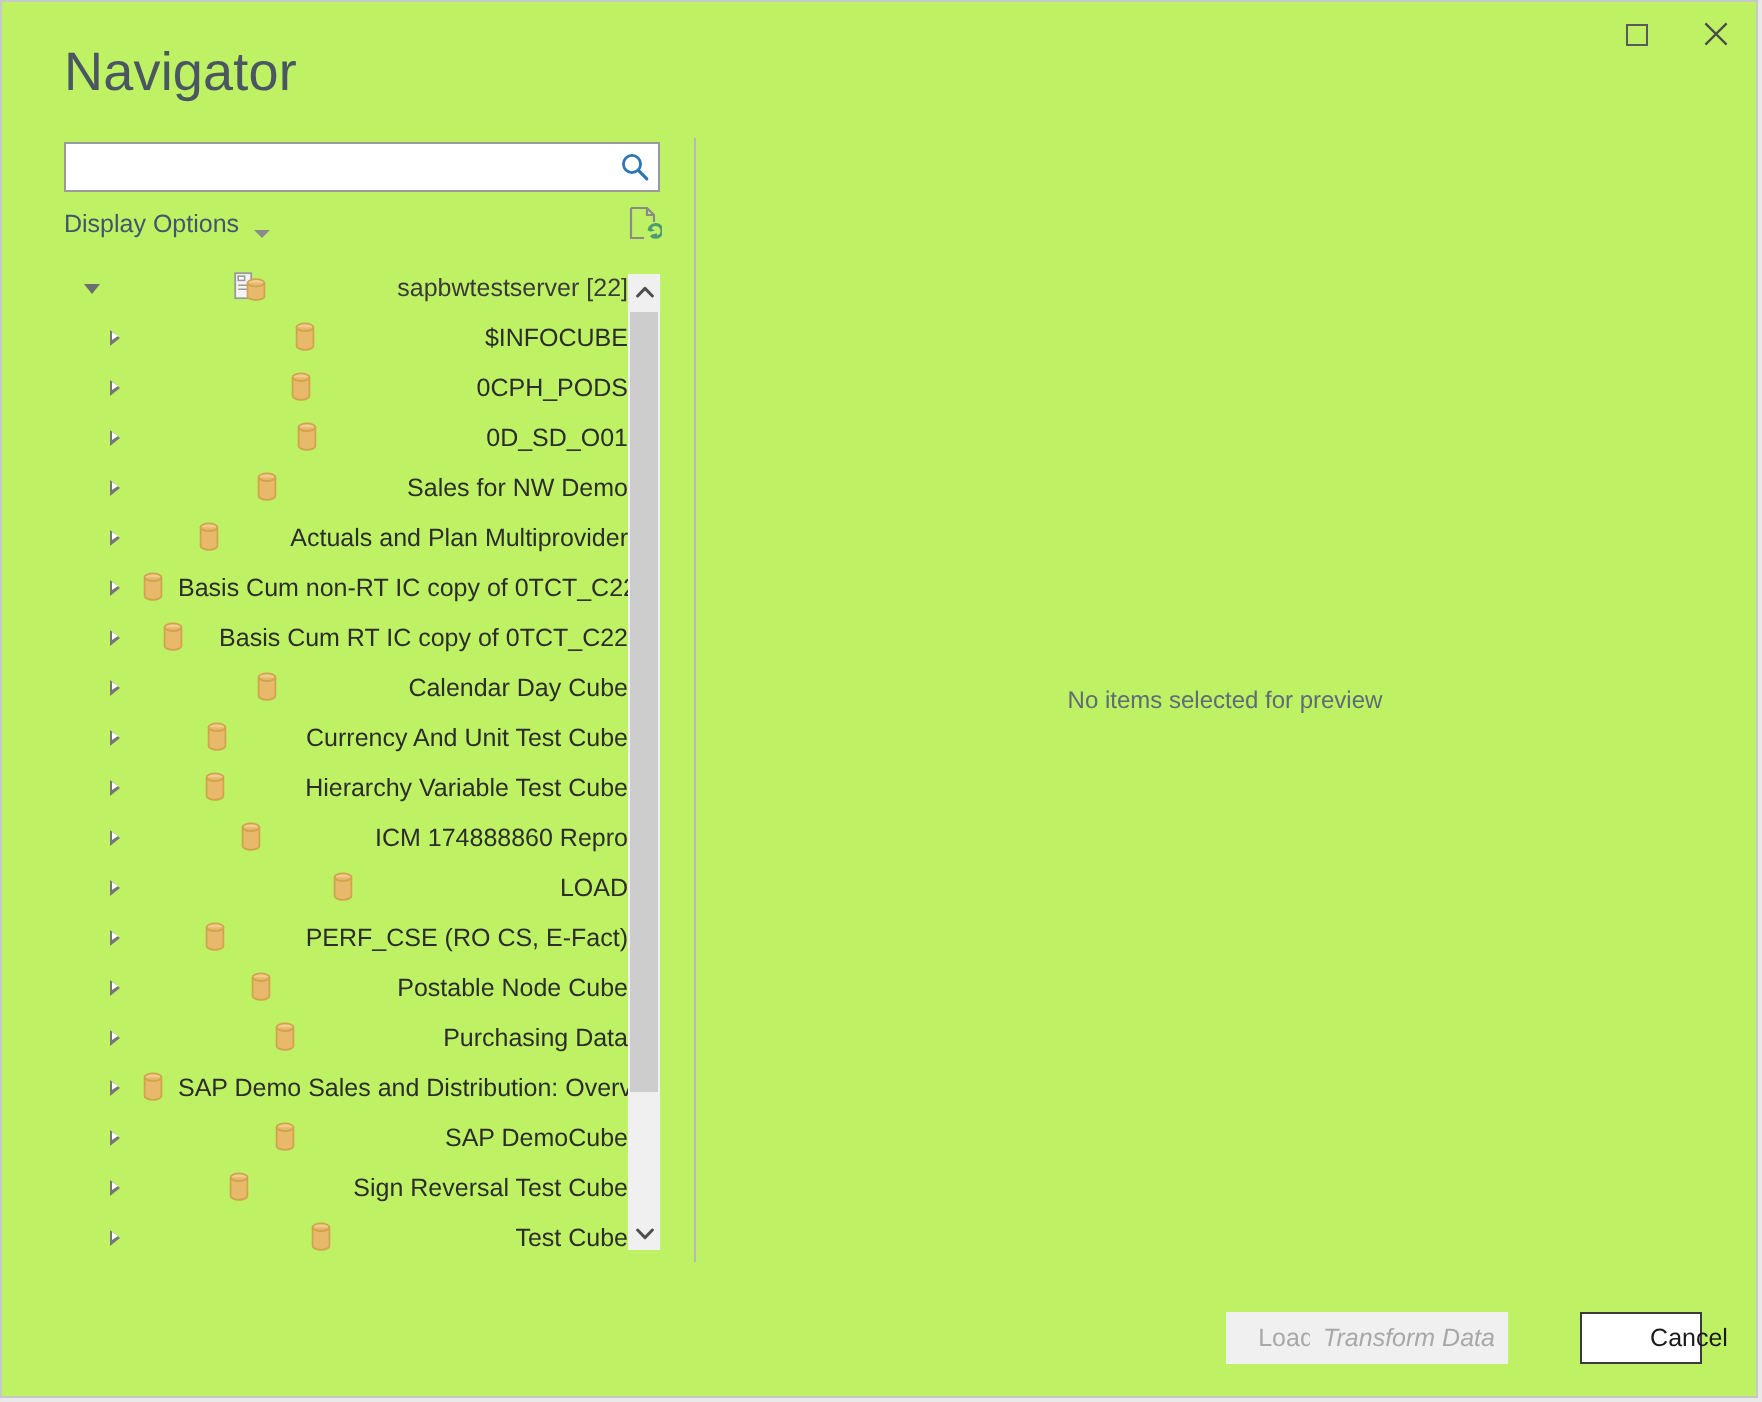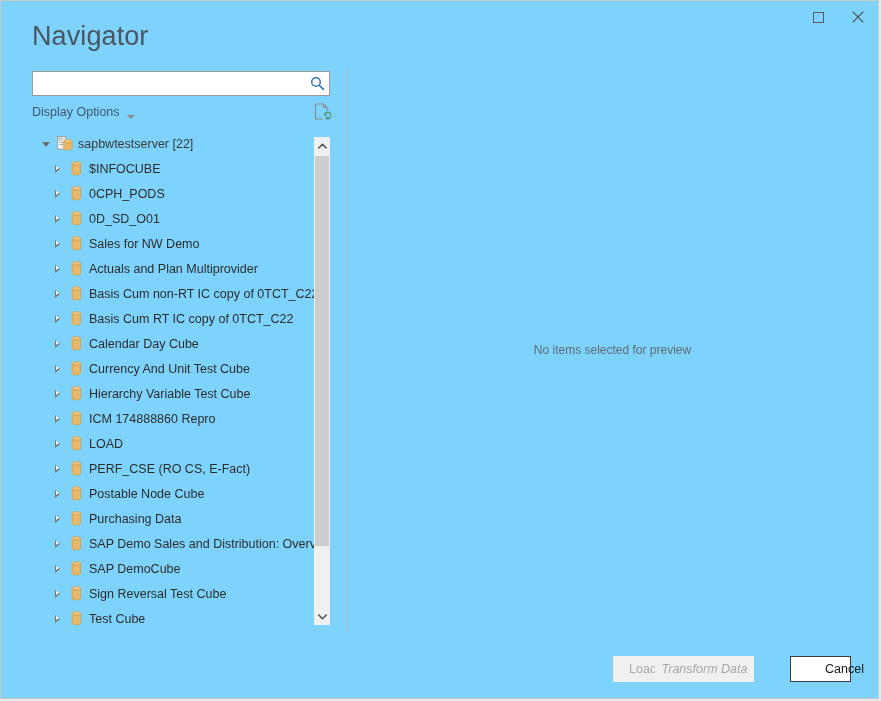--- a/index.html
+++ b/index.html
@@ -12,21 +12,21 @@
     background: #e9e9e9;
     font-family: "Liberation Sans", sans-serif;
     -webkit-font-smoothing: antialiased;
   }
 
   .dialog {
     position: absolute;
     left: 0; top: 0;
     width: 879px;
     height: 699px;
-    background: #7dd3fc;
+    background: #bef264;
     border: 1px solid #c8c8c8;
     box-sizing: border-box;
     overflow: hidden;
   }
 
   
   .win-controls {
     position: absolute;
     top: 0; right: 0;
     height: 32px;
@@ -136,20 +136,21 @@
     position: absolute;
     left: 0; top: 0;
     width: 282px;
   }
   .tree-row {
     height: 25px;
     display: flex;
     align-items: center;
     white-space: nowrap;
     cursor: default;
+    justify-content: space-between;
   }
   .tree-row.root { padding-left: 6px; }
   .tree-row.child { padding-left: 17px; }
 
   .expander {
     width: 16px;
     flex: 0 0 16px;
     display: flex;
     align-items: center;
     justify-content: center;

